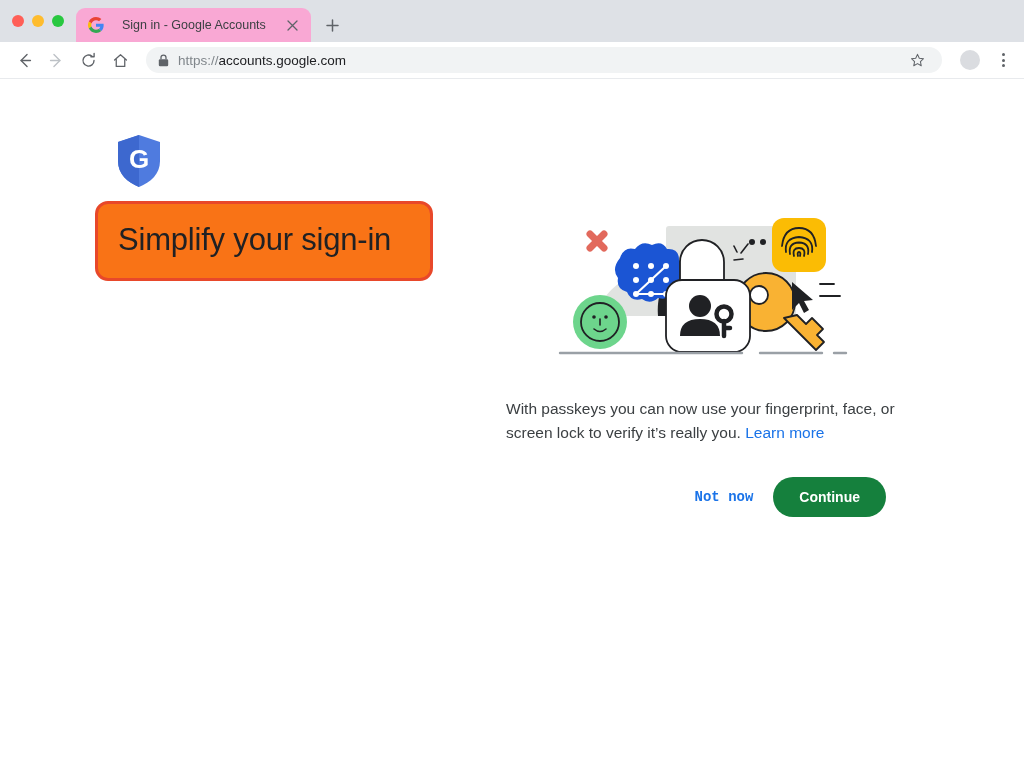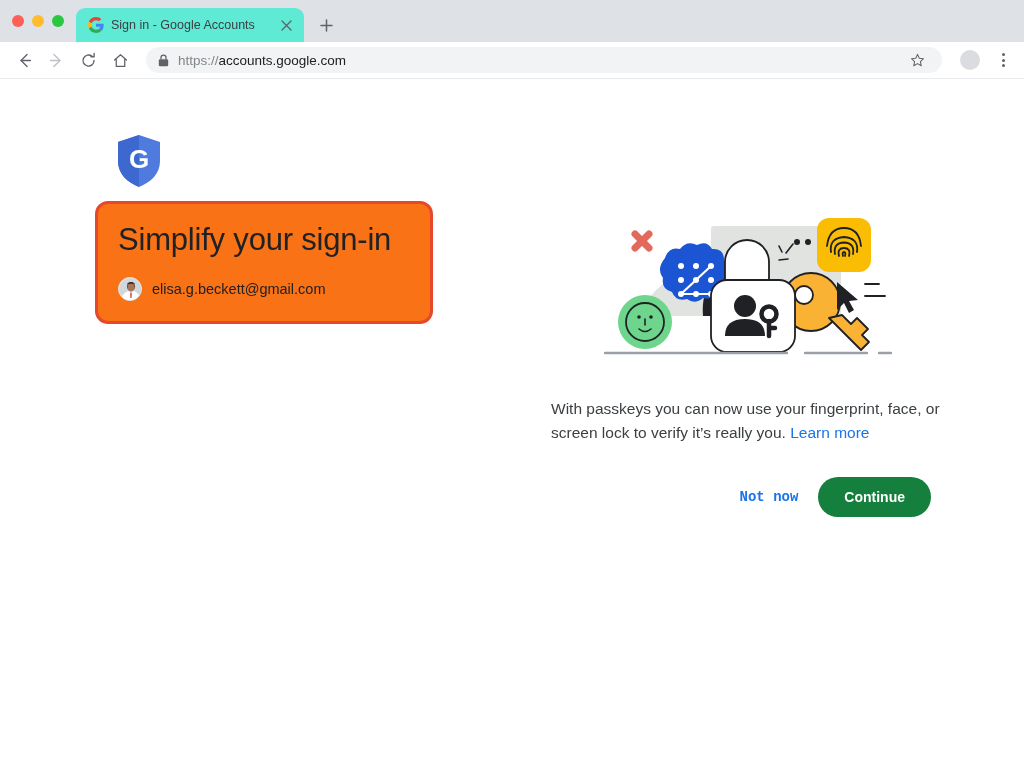--- a/index.html
+++ b/index.html
@@ -27,26 +27,26 @@
     height: 42px; padding-right: 12px;
   }
   .light { width: 12px; height: 12px; border-radius: 50%; }
   .light.red { background: #ff5f57; }
   .light.yellow { background: #febc2e; }
   .light.green { background: #28c840; }
 
   .tab {
     height: 34px;
     min-width: 228px;
-    background: #5eead4;
+    background: #f9a8d4;
     border-radius: 9px 9px 0 0;
     display: flex;
     align-items: center;
     padding: 0 9px 0 12px;
-    gap: 7px;
+    gap: 18px;
     position: relative;
   }
   .tab-favicon { width: 16px; height: 16px; flex: 0 0 16px; display: block; }
   .tab-title {
     font-size: 12.5px; color: #3c4043;
     white-space: nowrap; overflow: hidden; text-overflow: ellipsis;
     flex: 1 1 auto;
   }
   .tab-close {
     width: 18px; height: 18px; flex: 0 0 18px;
@@ -102,21 +102,21 @@
 
   
   .viewport {
     flex: 1 1 auto;
     background: #ffffff;
     position: relative;
     overflow: hidden;
   }
 
   .left-col { position: absolute; left: 95px; top: 55px; width: 420px; }
-  .right-col { position: absolute; left: 551px; top: 135px; width: 420px; }
+  .right-col { position: absolute; left: 506px; top: 135px; width: 420px; }
 
   .shield-wrap { width: 48px; height: 54px; margin-left: 20px; margin-bottom: 13px; }
 
   .headline-box {
     border: 3px solid #e8482a;
     border-radius: 13px;
     padding: 17px 20px 20px 20px;
     width: 338px;
     background: #f97316;
   }
@@ -258,34 +258,20 @@
       <div class="shield-wrap">
         <svg viewBox="0 0 48 54" width="48" height="54">
           <path d="M24 1 L45 8 V27 C45 40 35.5 48.5 24 53 C12.5 48.5 3 40 3 27 V8 Z" fill="#4f7bdf"></path>
           <path d="M24 1 L3 8 V27 C3 40 12.5 48.5 24 53 Z" fill="#3d68cf"></path>
           <text x="24" y="34" font-family="Liberation Sans, sans-serif" font-size="26" font-weight="700" fill="#ffffff" text-anchor="middle">G</text>
         </svg>
       </div>
 
       <div class="headline-box">
         <div class="headline">Simplify your sign-in</div>
-        <div class="account-row">
-          <span class="account-avatar">
-            <svg viewBox="0 0 24 24" width="24" height="24">
-              <circle cx="12" cy="12" r="12" fill="#cfd8dc"></circle>
-              <path d="M0 24 C2 16.5 6.5 14 12 14 C17.5 14 22 16.5 24 24 Z" fill="#f2f4f5"></path>
-              <ellipse cx="12" cy="8.6" rx="4.1" ry="4.6" fill="#6b4a3a"></ellipse>
-              <ellipse cx="12" cy="9.3" rx="3.3" ry="3.9" fill="#a9755a"></ellipse>
-              <path d="M8 6.2 C9 3.6 15 3.6 16 6.2 C15 5.4 9 5.4 8 6.2 Z" fill="#2a1d16"></path>
-              <path d="M9.6 13 L12 17 L14.4 13 C17.6 13.8 20.4 16.6 21.6 24 H2.4 C3.6 16.6 6.4 13.8 9.6 13 Z" fill="#ffffff"></path>
-              <path d="M11 13.4 L12 16 L13 13.4 L12.6 20 H11.4 Z" fill="#d24c3c"></path>
-            </svg>
-          </span>
-          <span class="account-email">elisa.g.beckett@gmail.com</span>
-        </div>
       </div>
     </div>
 
     <div class="right-col">
 
       <div class="illustration">
         <svg viewBox="0 0 300 150" width="300" height="150">
 
           <rect x="112" y="12" width="130" height="90" rx="3" fill="#e1e3e1"></rect>
           <circle cx="198" cy="28" r="3" fill="#202124"></circle>

